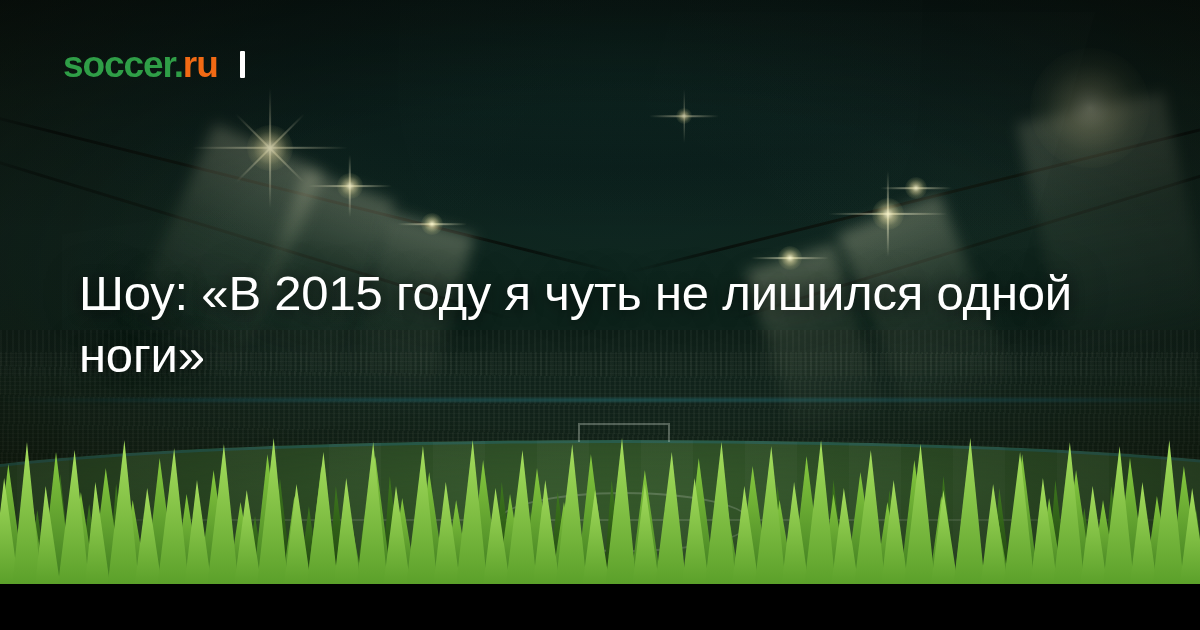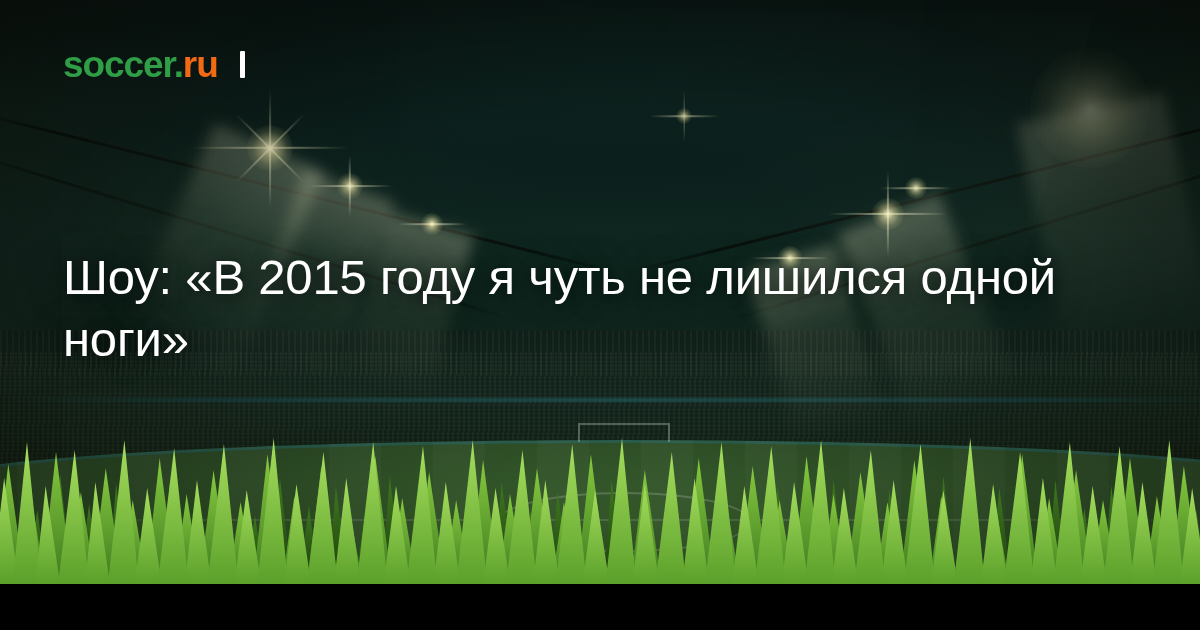--- a/index.html
+++ b/index.html
@@ -239,21 +239,21 @@
     line-height: 1;
     white-space: nowrap;
   }
 
   
   .headline {
     position: absolute;
     left: 63px;
     top: 246px;
     width: 1085px;
-    margin: 0;
+    margin: 16px;
     color: #ffffff;
     font-size: 49px;
     font-weight: normal;
     line-height: 62px;
     letter-spacing: -0.2px;
     text-shadow: 0 2px 14px rgba(0,0,0,.58), 0 0 40px rgba(0,0,0,.35);
   }
 </style>
 </head>
 <body>

